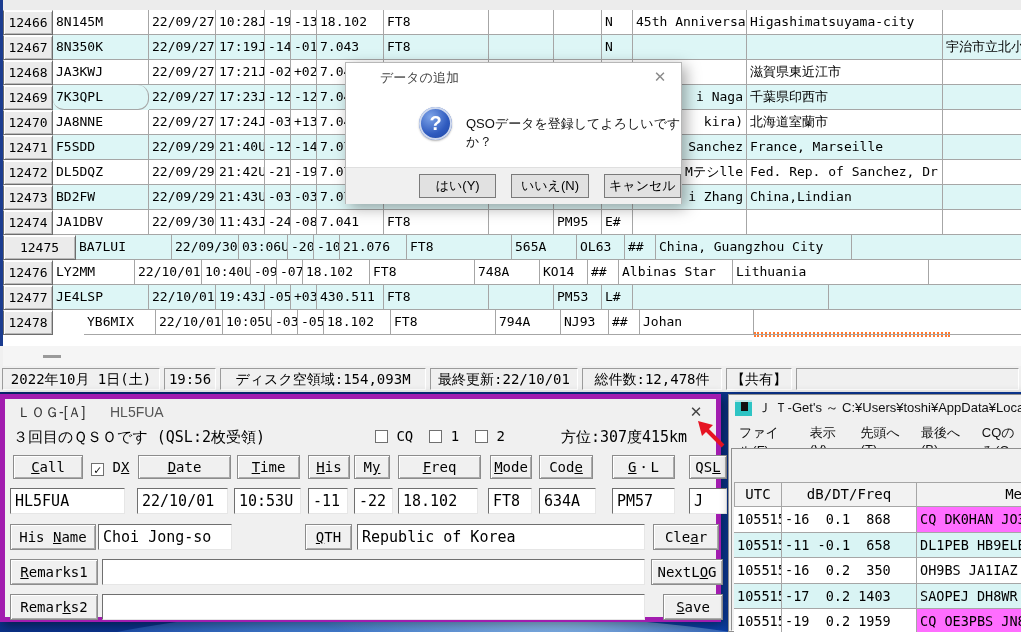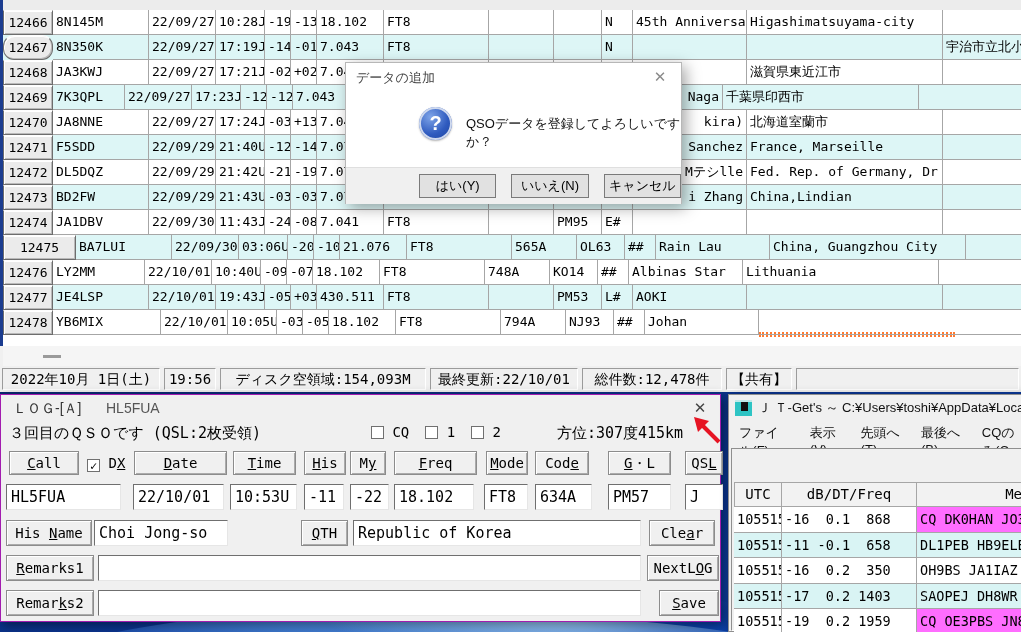--- a/index.html
+++ b/index.html
@@ -43,21 +43,21 @@
                background:#f0f0f0; display:flex; align-items:center; padding:1px 2px; gap:4px; }
   .status-seg { height:22px; line-height:20px; text-align:center; font-size:14px;
                 font-family:"DejaVu Sans Mono", monospace;
                 border:1px solid; border-color:#9b9b9b #fff #fff #9b9b9b;
                 background:#f0f0f0; white-space:nowrap; overflow:hidden; flex:0 0 auto; }
   .status-seg.fill { flex:1 1 auto; }
 
   
   .dialog { position:absolute; left:345px; top:62px; width:337px; height:142px;
             background:#fff; border:1px solid #b7b7b7; box-shadow:4px 4px 14px rgba(0,0,0,.35); }
-  .dlg-title { height:26px; padding:6px 8px 0 10px; font-size:13px; color:#444; background:#fff; position:relative; }
+  .dlg-title { height:26px; padding:6px 8px 0 10px; font-size:13px; color:#444; background:#fff; position:relative;margin-left:24px; }
   .dlg-close { position:absolute; right:10px; top:4px; width:22px; height:20px; text-align:center;
                color:#8a8a8a; font-size:15px; line-height:20px; cursor:default; }
   .dlg-body { height:78px; background:#fff; position:relative; }
   .dlg-qicon { position:absolute; left:73px; top:18px; width:33px; height:33px; border-radius:50%;
                background:radial-gradient(circle at 35% 30%, #7ea4e8, #2f5bbf 55%, #1a3f9b);
                box-shadow:inset 0 0 0 2px #cfd9ee, 0 1px 2px rgba(0,0,0,.3);
                color:#fff; font-weight:bold; font-size:20px; text-align:center; line-height:33px; }
   .dlg-msg { position:absolute; left:120px; top:26px; font-size:13px; color:#111; }
   .dlg-strip { height:37px; background:#f0f0f0; border-top:1px solid #dfdfdf;
                display:flex; align-items:center; padding-left:73px; gap:15px; }
@@ -69,21 +69,21 @@
            box-shadow:inset 1px 1px 0 #fff, inset -1px -1px 0 #ababab;
            font-family:"DejaVu Sans Mono", monospace; font-size:14px; text-align:center; color:#000; }
   .w-input { background:#fff; border:1px solid; border-color:#6f6f6f #e6e6e6 #e6e6e6 #6f6f6f;
              font-family:"DejaVu Sans Mono", monospace; font-size:15px; color:#000;
              padding:0 4px; white-space:nowrap; overflow:hidden; }
   .cbx { display:inline-block; width:13px; height:13px; background:#fff; border:1px solid #707070;
          vertical-align:-2px; text-align:center; line-height:12px; font-size:12px; color:#000; }
 
   
   .logwin { position:absolute; left:0; top:394px; width:721px; height:228px;
-            background:#f0f0f0; border:1px solid #a21caf; box-shadow:3px 3px 10px rgba(0,0,0,.45); }
+            background:#f0f0f0; border:5px solid #a21caf; box-shadow:3px 3px 10px rgba(0,0,0,.45); }
   .log-title { height:25px; position:relative; padding:5px 0 0 12px; font-size:14px; color:#333; }
   .log-callsign { position:absolute; left:105px; top:5px; color:#555; font-size:14px; }
   .log-close { position:absolute; right:8px; top:3px; width:24px; height:20px; color:#444;
                font-size:15px; text-align:center; line-height:20px; }
   .log-info { position:absolute; left:8px; top:29px; font-size:15px; color:#000;
               font-family:"DejaVu Sans Mono", monospace; }
   .log-cbx-group { position:absolute; left:370px; top:29px; font-size:14px; display:flex; gap:16px;
                    font-family:"DejaVu Sans Mono", monospace; }
   .log-bearing { position:absolute; left:556px; top:29px; font-size:15px;
                  font-family:"DejaVu Sans Mono", monospace; }
@@ -143,21 +143,21 @@
         <div class="hl-cell" style="width: 67px;">18.102</div>
         <div class="hl-cell" style="width: 105px;">FT8</div>
         <div class="hl-cell" style="width: 65px;"></div>
         <div class="hl-cell" style="width: 48px;"></div>
         <div class="hl-cell" style="width: 31px;">N</div>
         <div class="hl-cell" style="width: 114px;">45th Anniversa</div>
         <div class="hl-cell" style="width: 196px;">Higashimatsuyama-city</div>
         <div class="hl-cell last"></div>
       </div>
       <div class="hl-row alt">
-        <div class="hl-cell hl-id" style="width: 50px; border-radius: 11px;">12467</div>
+        <div class="hl-cell hl-id" style="width: 50px;">12467</div>
         <div class="hl-cell" style="width: 96px;">8N350K</div>
         <div class="hl-cell" style="width: 67px;">22/09/27</div>
         <div class="hl-cell" style="width: 49px;">17:19J</div>
         <div class="hl-cell" style="width: 26px;">-14</div>
         <div class="hl-cell" style="width: 26px;">-01</div>
         <div class="hl-cell" style="width: 67px;">7.043</div>
         <div class="hl-cell" style="width: 105px;">FT8</div>
         <div class="hl-cell" style="width: 65px;"></div>
         <div class="hl-cell" style="width: 48px;"></div>
         <div class="hl-cell" style="width: 31px;">N</div>
@@ -176,21 +176,21 @@
         <div class="hl-cell" style="width: 105px;">FT8</div>
         <div class="hl-cell" style="width: 65px;">2313</div>
         <div class="hl-cell" style="width: 48px;">PM85</div>
         <div class="hl-cell" style="width: 31px;">L#</div>
         <div class="hl-cell" style="width: 114px;">小堀</div>
         <div class="hl-cell" style="width: 196px;">滋賀県東近江市</div>
         <div class="hl-cell last"></div>
       </div>
       <div class="hl-row alt">
         <div class="hl-cell hl-id" style="width: 50px;">12469</div>
-        <div class="hl-cell" style="width: 72px;">7K3QPL</div>
+        <div class="hl-cell" style="width: 96px; border-radius: 11px;">7K3QPL</div>
         <div class="hl-cell" style="width: 67px;">22/09/27</div>
         <div class="hl-cell" style="width: 49px;">17:23J</div>
         <div class="hl-cell" style="width: 26px;">-12</div>
         <div class="hl-cell" style="width: 26px;">-12</div>
         <div class="hl-cell" style="width: 67px;">7.043</div>
         <div class="hl-cell" style="width: 105px;">FT8</div>
         <div class="hl-cell" style="width: 65px;"></div>
         <div class="hl-cell" style="width: 48px;"></div>
         <div class="hl-cell" style="width: 31px;"></div>
         <div class="hl-cell frag" style="width: 114px;">i Naga</div>
@@ -235,21 +235,21 @@
         <div class="hl-cell" style="width: 67px;">22/09/29</div>
         <div class="hl-cell" style="width: 49px;">21:42U</div>
         <div class="hl-cell" style="width: 26px;">-21</div>
         <div class="hl-cell" style="width: 26px;">-19</div>
         <div class="hl-cell" style="width: 67px;">7.076</div>
         <div class="hl-cell" style="width: 105px;">FT8</div>
         <div class="hl-cell" style="width: 65px;"></div>
         <div class="hl-cell" style="width: 48px;"></div>
         <div class="hl-cell" style="width: 31px;"></div>
         <div class="hl-cell frag" style="width: 114px;">Mテシlle</div>
-        <div class="hl-cell" style="width: 196px;">Fed. Rep. of Germany, Dr</div>
+        <div class="hl-cell" style="width: 196px;">Fed. Rep. of Sanchez, Dr</div>
         <div class="hl-cell last"></div>
       </div>
       <div class="hl-row alt">
         <div class="hl-cell hl-id" style="width: 50px;">12473</div>
         <div class="hl-cell" style="width: 96px;">BD2FW</div>
         <div class="hl-cell" style="width: 67px;">22/09/29</div>
         <div class="hl-cell" style="width: 49px;">21:43U</div>
         <div class="hl-cell" style="width: 26px;">-03</div>
         <div class="hl-cell" style="width: 26px;">-03</div>
         <div class="hl-cell" style="width: 67px;">7.076</div>
@@ -282,27 +282,26 @@
         <div class="hl-cell" style="width: 96px;">BA7LUI</div>
         <div class="hl-cell" style="width: 67px;">22/09/30</div>
         <div class="hl-cell" style="width: 49px;">03:06U</div>
         <div class="hl-cell" style="width: 26px;">-20</div>
         <div class="hl-cell" style="width: 26px;">-10</div>
         <div class="hl-cell" style="width: 67px;">21.076</div>
         <div class="hl-cell" style="width: 105px;">FT8</div>
         <div class="hl-cell" style="width: 65px;">565A</div>
         <div class="hl-cell" style="width: 48px;">OL63</div>
         <div class="hl-cell" style="width: 31px;">##</div>
-        <div class="hl-cell" style="width: 114px;">Rain Lau</div>
         <div class="hl-cell" style="width: 196px;">China, Guangzhou City</div>
         <div class="hl-cell last"></div>
       </div>
       <div class="hl-row">
         <div class="hl-cell hl-id" style="width: 50px;">12476</div>
-        <div class="hl-cell" style="width: 92px;">LY2MM</div>
+        <div class="hl-cell" style="width: 82px;">LY2MM</div>
         <div class="hl-cell" style="width: 67px;">22/10/01</div>
         <div class="hl-cell" style="width: 49px;">10:40U</div>
         <div class="hl-cell" style="width: 26px;">-09</div>
         <div class="hl-cell" style="width: 26px;">-07</div>
         <div class="hl-cell" style="width: 67px;">18.102</div>
         <div class="hl-cell" style="width: 105px;">FT8</div>
         <div class="hl-cell" style="width: 65px;">748A</div>
         <div class="hl-cell" style="width: 48px;">KO14</div>
         <div class="hl-cell" style="width: 31px;">##</div>
         <div class="hl-cell" style="width: 114px;">Albinas Star</div>
@@ -314,27 +313,26 @@
         <div class="hl-cell" style="width: 96px;">JE4LSP</div>
         <div class="hl-cell" style="width: 67px;">22/10/01</div>
         <div class="hl-cell" style="width: 49px;">19:43J</div>
         <div class="hl-cell" style="width: 26px;">-05</div>
         <div class="hl-cell" style="width: 26px;">+03</div>
         <div class="hl-cell" style="width: 67px;">430.511</div>
         <div class="hl-cell" style="width: 105px;">FT8</div>
         <div class="hl-cell" style="width: 65px;"></div>
         <div class="hl-cell" style="width: 48px;">PM53</div>
         <div class="hl-cell" style="width: 31px;">L#</div>
-        <div class="hl-cell" style="width: 114px;">AOKI</div>
         <div class="hl-cell" style="width: 196px;"></div>
         <div class="hl-cell last"></div>
       </div>
       <div class="hl-row">
         <div class="hl-cell hl-id" style="width: 50px;">12478</div>
-        <div class="hl-cell" style="width: 108px;">YB6MIX</div>
+        <div class="hl-cell" style="width: 72px; margin-left: 31px;">YB6MIX</div>
         <div class="hl-cell" style="width: 67px;">22/10/01</div>
         <div class="hl-cell" style="width: 49px;">10:05U</div>
         <div class="hl-cell" style="width: 26px;">-03</div>
         <div class="hl-cell" style="width: 26px;">-05</div>
         <div class="hl-cell" style="width: 67px;">18.102</div>
         <div class="hl-cell" style="width: 105px;">FT8</div>
         <div class="hl-cell" style="width: 65px;">794A</div>
         <div class="hl-cell" style="width: 48px;">NJ93</div>
         <div class="hl-cell" style="width: 31px;">##</div>
         <div class="hl-cell" style="width: 114px;">Johan</div>

